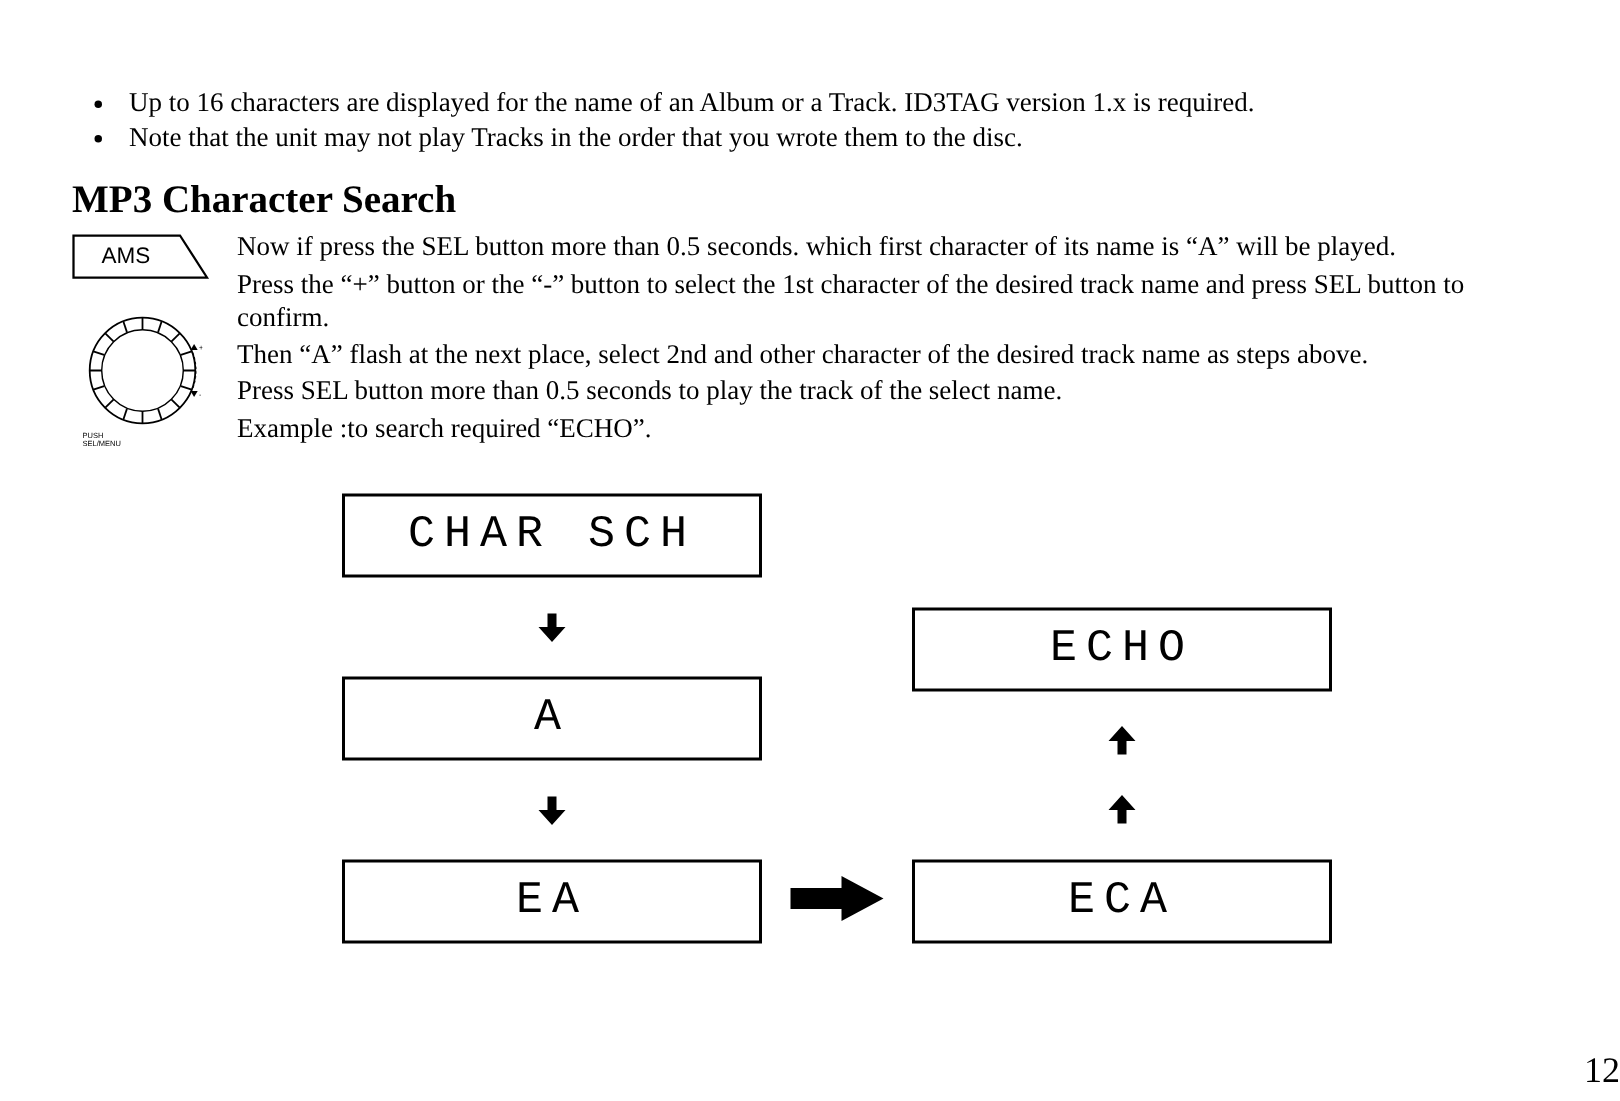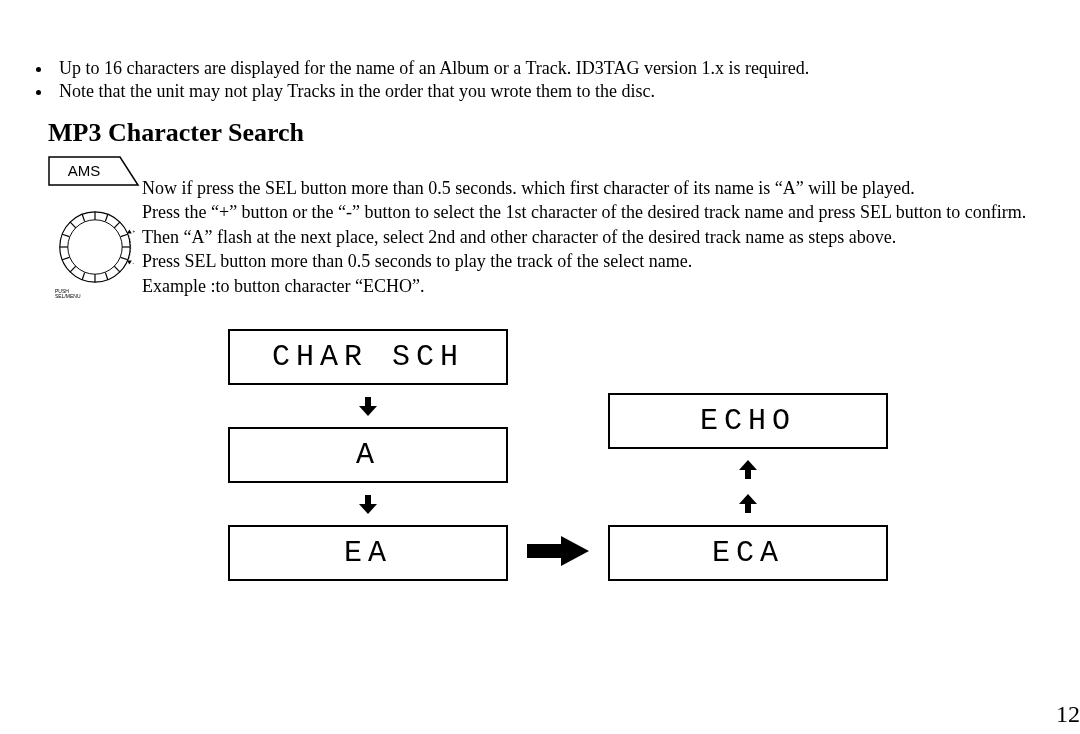--- a/index.html
+++ b/index.html
@@ -6,31 +6,32 @@
     body {
       width: 1080px;
       height: 734px;
       background: white;
       font-family: "Times New Roman", Times, serif;
       font-size: 18px;
       color: black;
       padding: 58px 42px 20px 48px;
       position: relative;
     }
-    .bullet-list { margin-left: 5px; margin-bottom: 16px; }
+    .bullet-list { margin-left: 32px; margin-bottom: 16px; }
     .bullet-list li { margin-bottom: 2px; list-style: disc; padding-left: 6px; }
     .section-title {
       font-size: 26px;
       font-weight: bold;
       margin-top: 4px;
       margin-bottom: 4px;
     }
     .instruction-block {
       display: flex;
-      align-items: flex-end;
+      gap: 16px;
+      align-items: center;
     }
     .icons-column {
       display: flex;
       flex-direction: column;
       gap: 16px;
       width: 94px;
       flex-shrink: 0;
       padding-top: 4px;
     }
     .knob-wrapper { width: 94px; display: flex; flex-direction: column; align-items: center; }
@@ -47,21 +48,21 @@
       margin-top: 30px;
       margin-left: 180px;
       display: flex;
       gap: 0;
       align-items: flex-end;
     }
     .diag-col {
       display: flex;
       flex-direction: column;
       align-items: center;
-      gap: 8px;
+      gap: 20px;
     }
     .display-box {
       border: 2px solid black;
       width: 280px;
       height: 56px;
       display: flex;
       align-items: center;
       justify-content: center;
       font-family: "Courier New", ui-monospace, monospace;
       font-size: 30px;
@@ -133,21 +134,21 @@
       <div class="knob-label" style="white-space:pre-line;">PUSH
 SEL/MENU</div>
     </div>
   </div>
 
   <div class="paragraph-column">
     <p>Now if press the SEL button more than 0.5 seconds. which first character of its name is “A” will be played.</p>
     <p>Press the   “+” button or the “-” button to select the 1st character of the desired track name and press SEL button to confirm.</p>
     <p>Then “A” flash at the next place, select 2nd and other character of the desired track name as steps above.</p>
     <p>Press SEL button more than 0.5 seconds to play the track of the select name.</p>
-    <p>Example :to button character “ECHO”.</p>
+    <p>Example :to search required “ECHO”.</p>
   </div>
 </div>
 
 <div class="diagram-area">
   <div class="diag-col">
     <div class="display-box">CHAR SCH</div>
     <div class="arrow-down">
       <svg viewBox="0 0 24 24">
           <path d="M9 3 L15 3 L15 12 L21 12 L12 22 L3 12 L9 12 Z" fill="black"></path>
         </svg>

